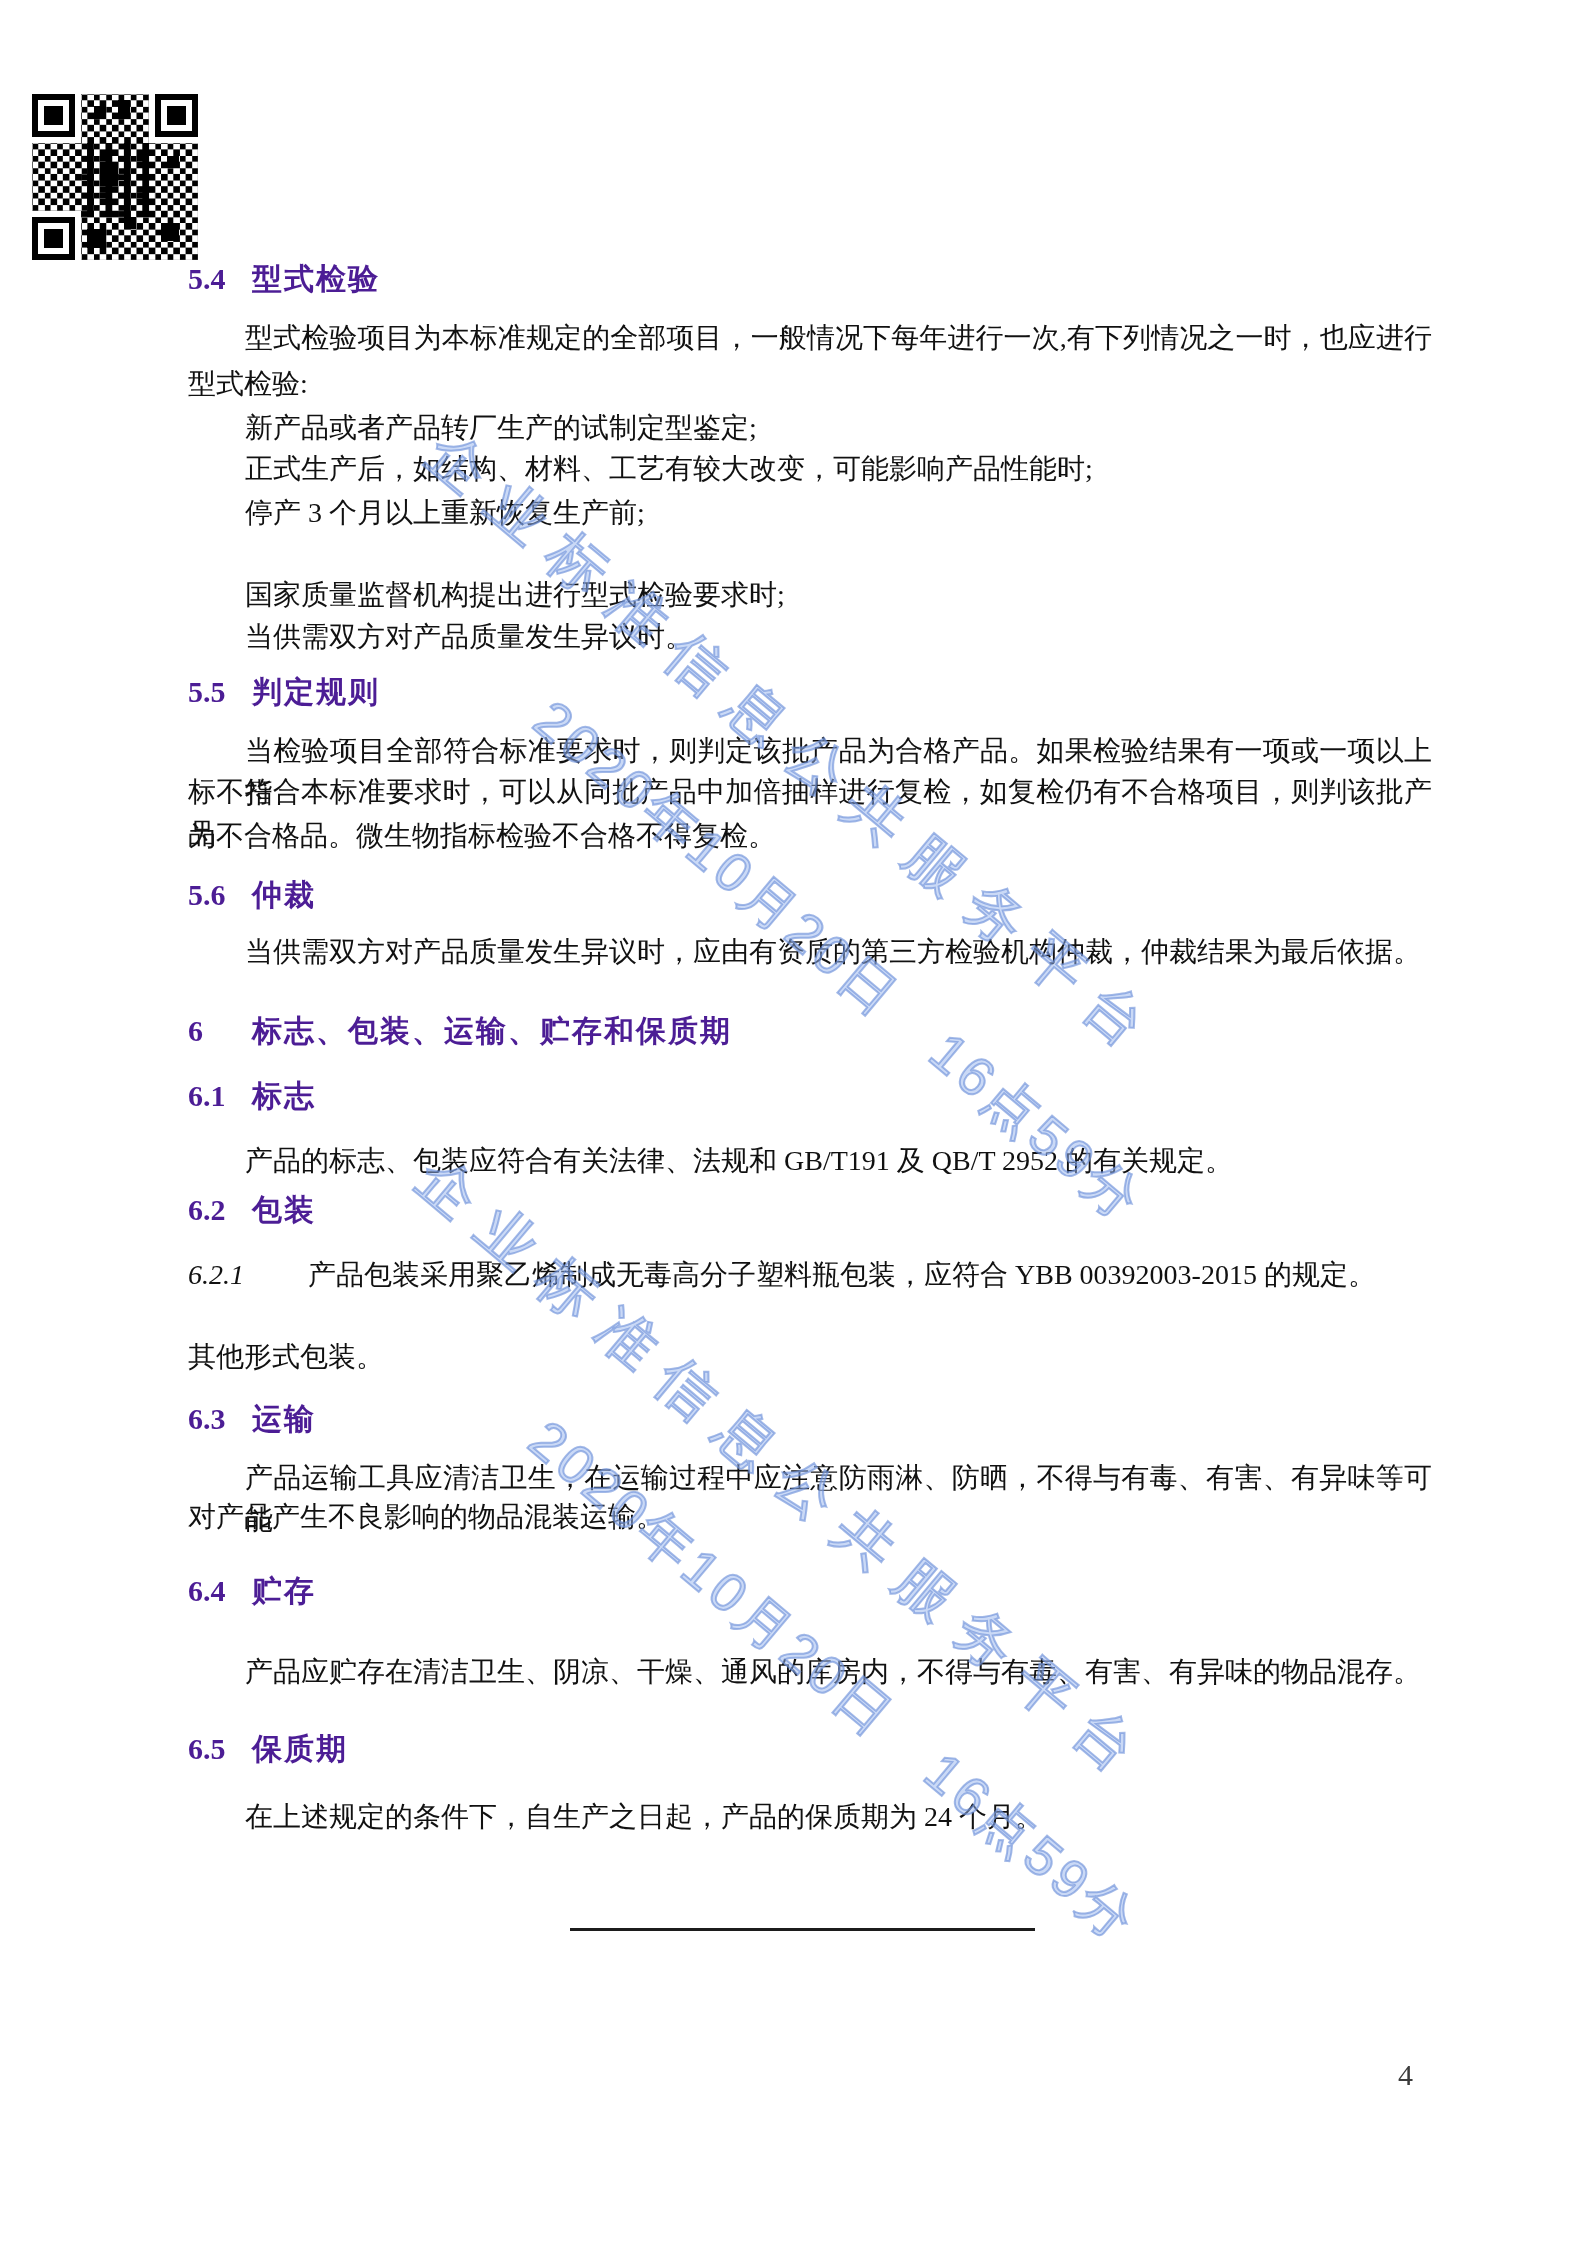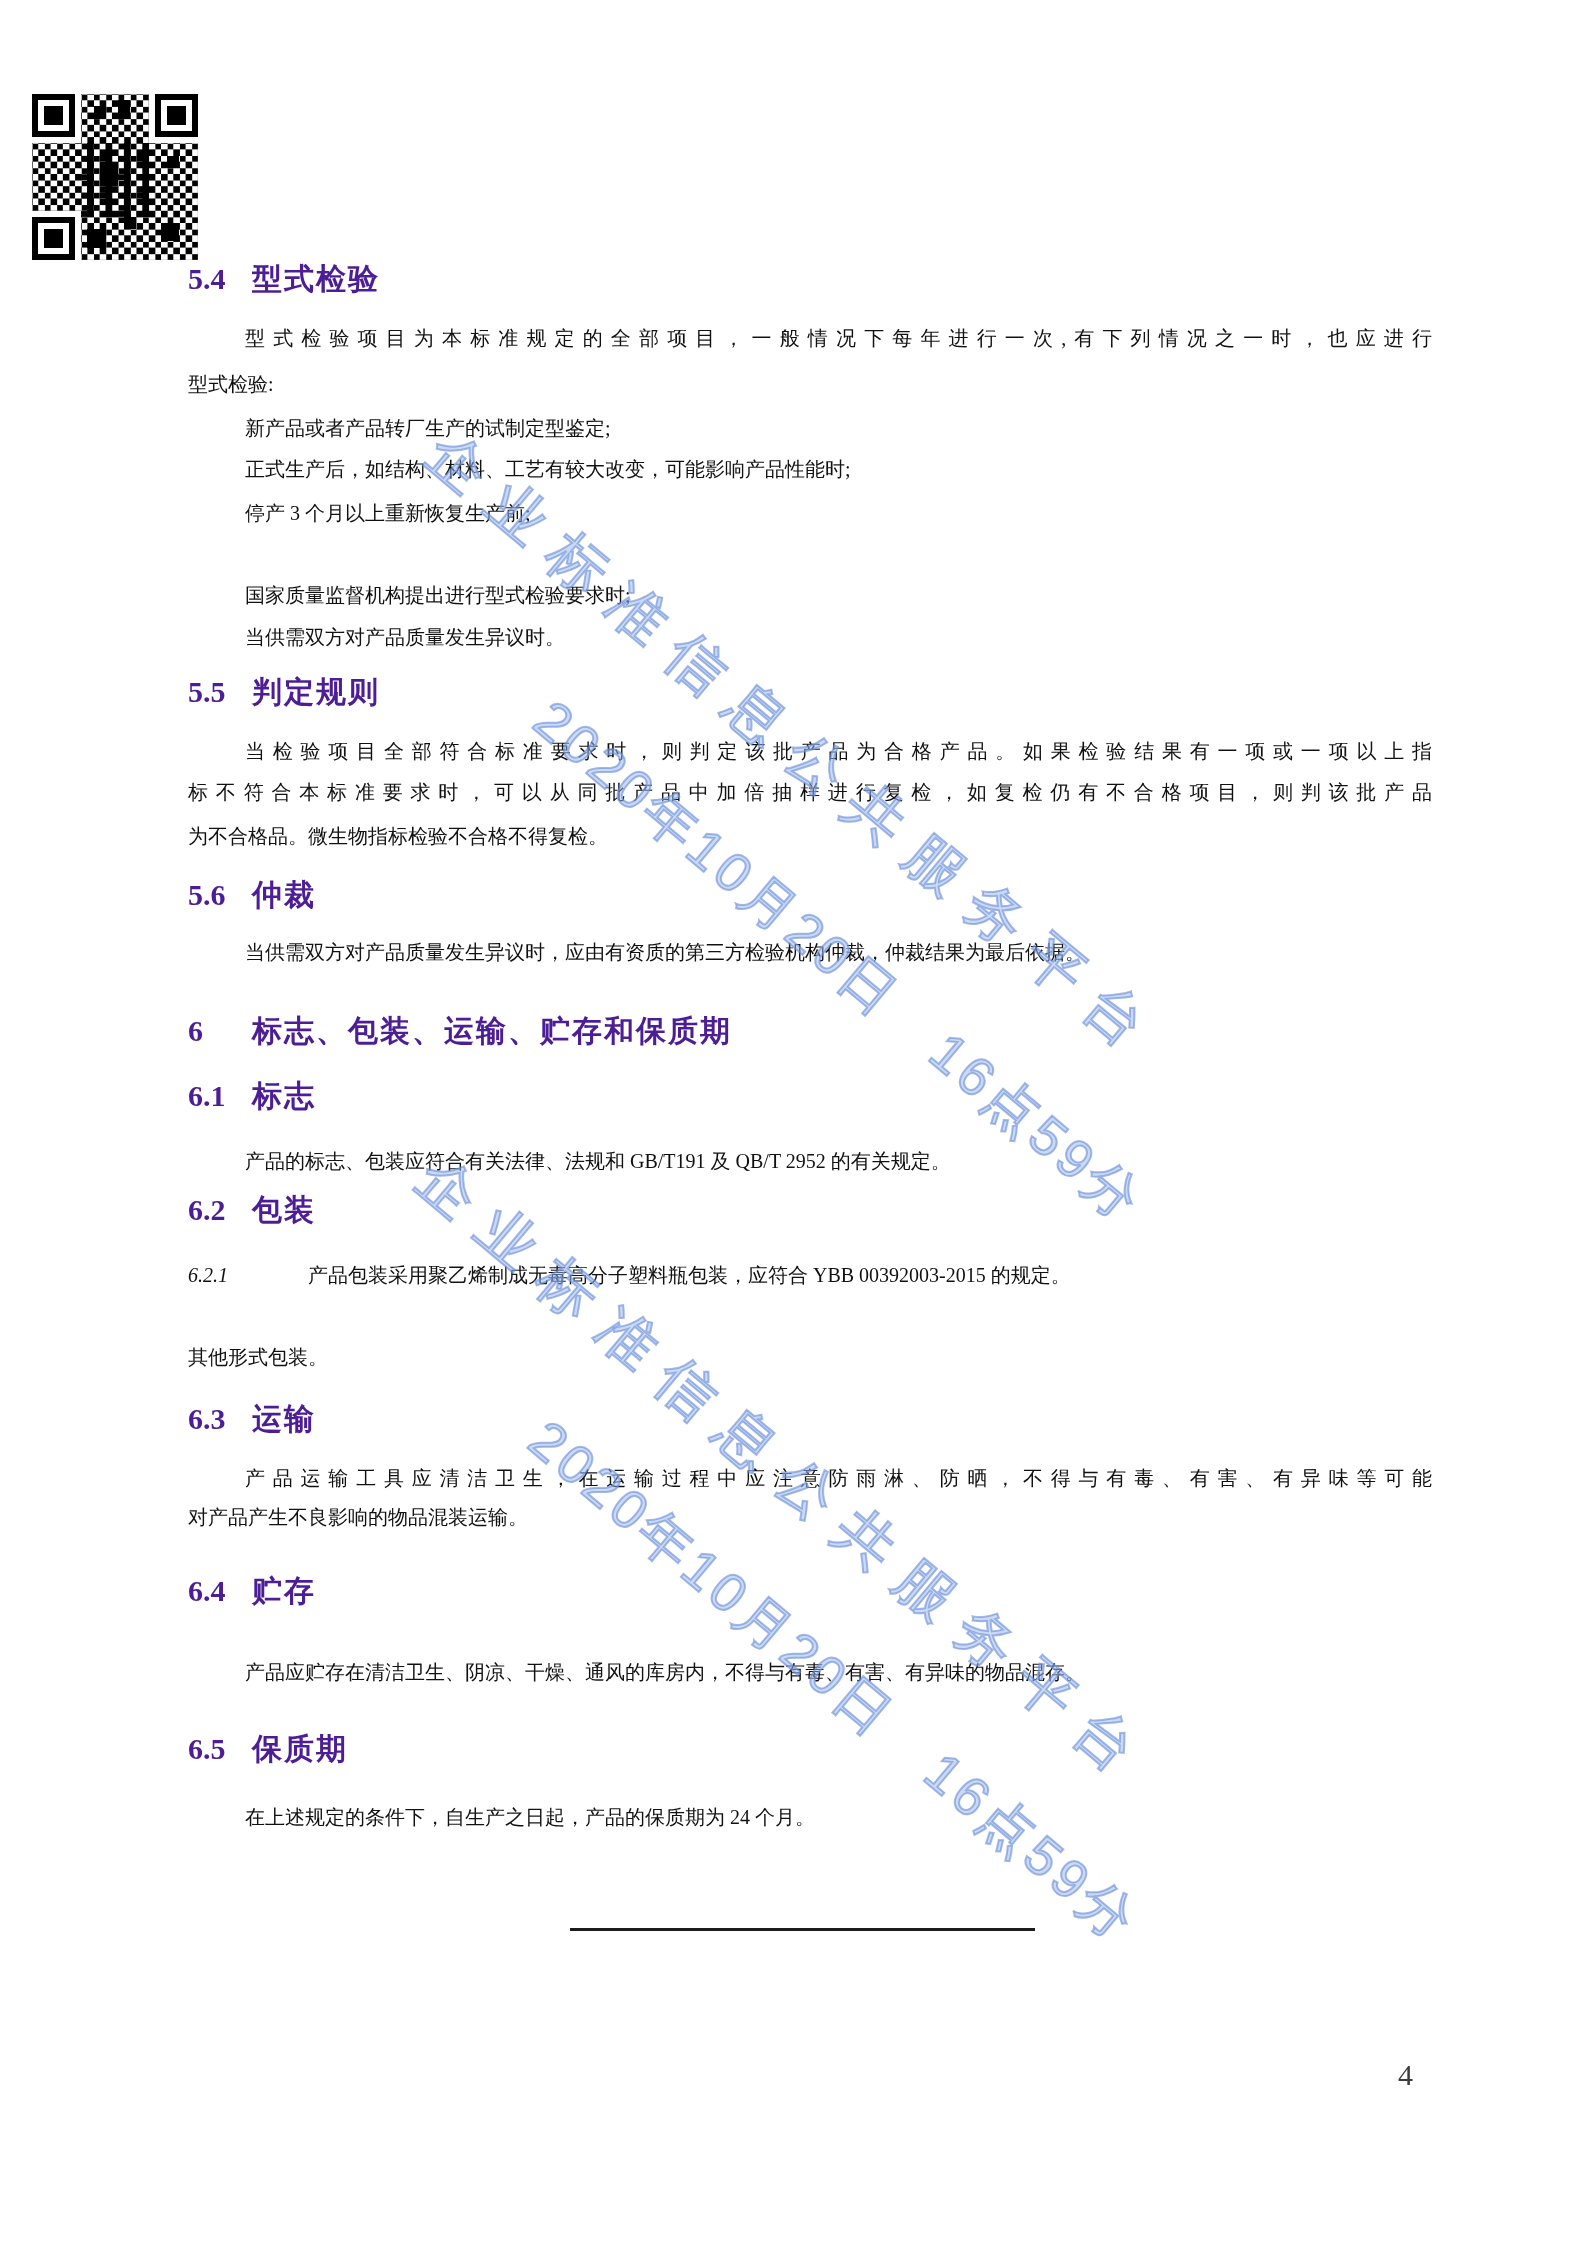--- a/index.html
+++ b/index.html
@@ -1,21 +1,21 @@
 <!DOCTYPE html>
 <html><head>
 <meta charset="utf-8">
 <style>
   html,body{margin:0;padding:0;background:#888;}
   .page{
     position:relative;width:1587px;height:2245px;background:#ffffff;
     overflow:hidden;font-family:"Liberation Serif",serif;color:#111;
   }
   .ln{
-    position:absolute;left:188px;width:1244px;font-size:20px;line-height:42px;
+    position:absolute;left:188px;width:1244px;font-size:28px;line-height:42px;
     white-space:nowrap;z-index:2;
   }
   .ind{padding-left:57px;}
   .jf{white-space:normal;text-align:justify;text-align-last:justify;}
   .jf.ind{width:1187px;}
   .hd{
     position:absolute;left:188px;z-index:2;font-weight:700;color:#4c1d95;
     font-size:30px;line-height:40px;white-space:nowrap;
   }
   .hnum{display:inline-block;min-width:64px;font-family:"Liberation Serif",serif;font-weight:700;}

